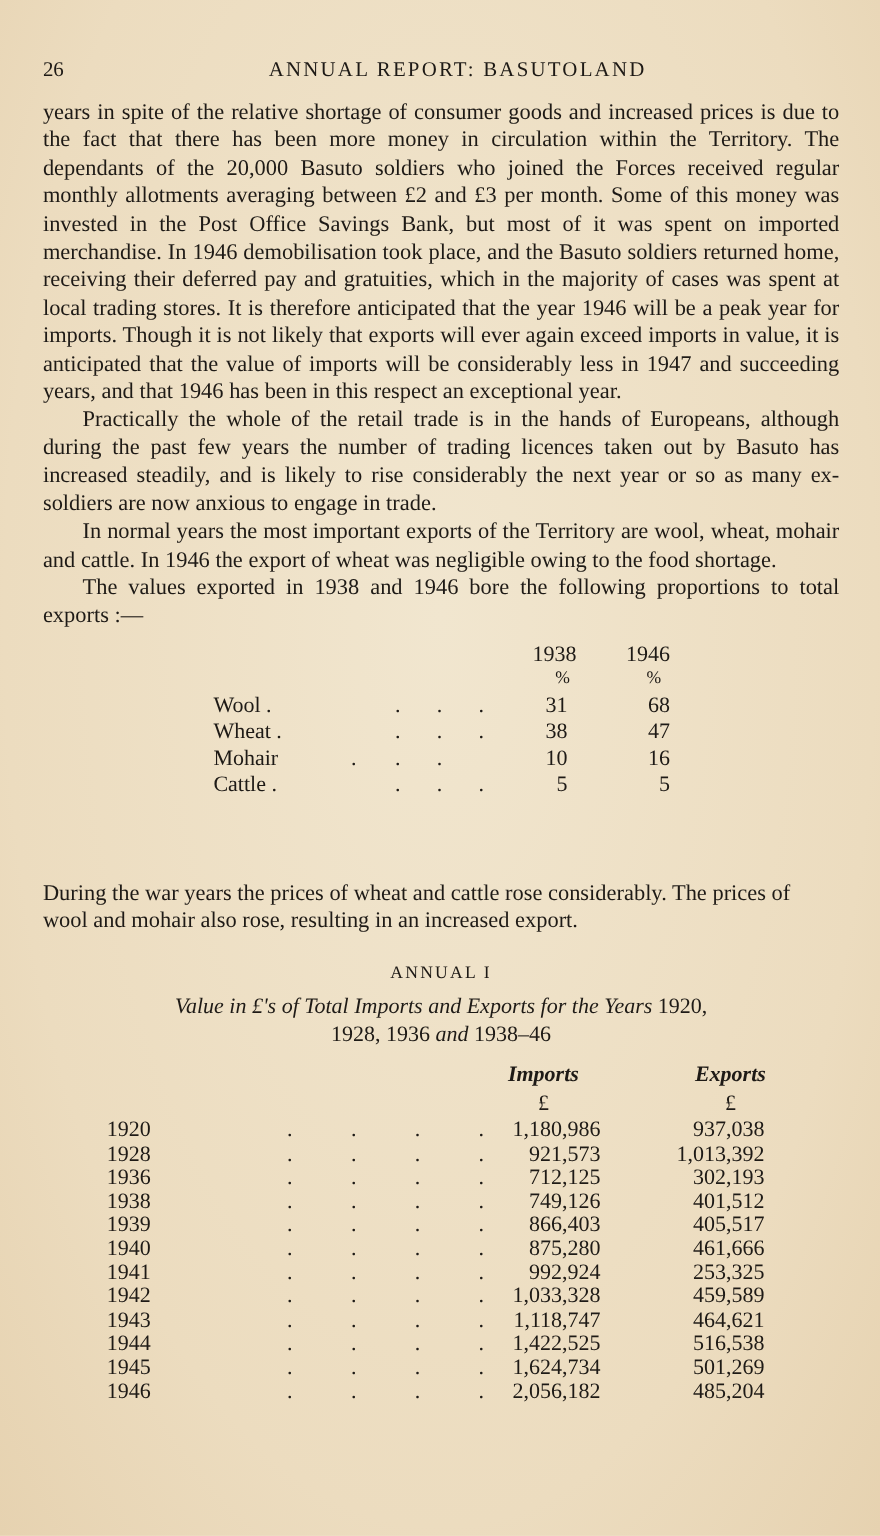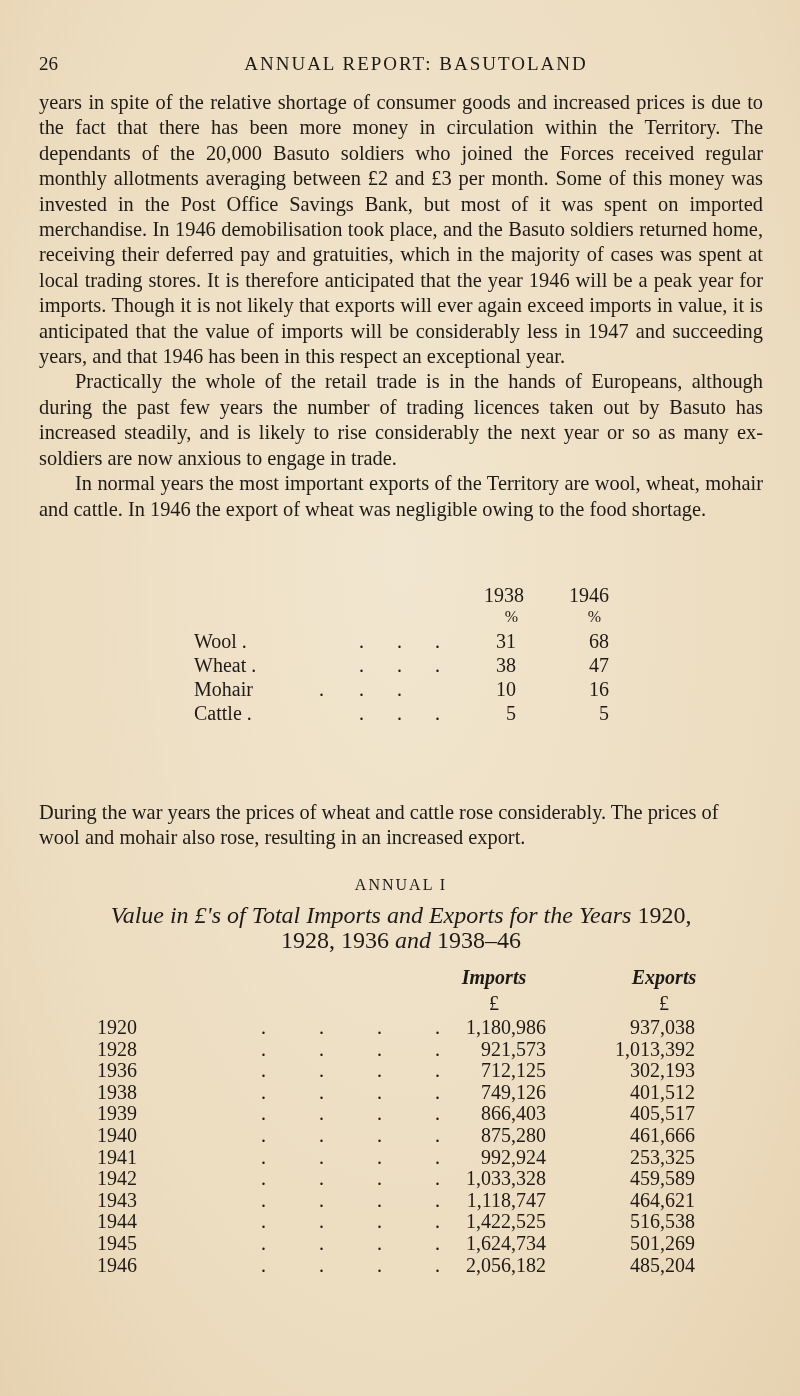--- a/index.html
+++ b/index.html
@@ -19,21 +19,21 @@
   .body-text p { margin: 0; }
   .body-text p.indent { text-indent: 36px; }
   .prop-table { position: absolute; top: 584px; left: 0; width: 724px; font-size: 20px; }
   .prop-row { position: relative; height: 24px; }
   .prop-label { position: absolute; left: 155px; }
   .dot { position: absolute; }
   .prop-v1 { position: absolute; left: 415px; width: 70px; text-align: right; }
   .prop-v2 { position: absolute; left: 500px; width: 70px; text-align: right; }
   .after-text { position: absolute; top: 800px; left: 0; width: 724px; font-size: 20.4px; line-height: 25.4px; }
   .table-title { position: absolute; top: 876px; left: 0; width: 724px; text-align: center; font-size: 16px; letter-spacing: 2px; }
-  .table-caption { position: absolute; top: 903px; left: 0; width: 724px; text-align: center; font-size: 24px; line-height: 25px; }
+  .table-caption { position: absolute; top: 903px; left: 0; width: 724px; text-align: center; font-size: 20px; line-height: 25px; }
   .table-caption i { font-style: italic; }
   .data-table { position: absolute; top: 966px; left: 0; width: 724px; font-size: 20px; }
   .dt-row { position: relative; height: 21.6px; }
   .dt-year { position: absolute; left: 58px; }
   .dt-imp { position: absolute; left: 387px; width: 120px; text-align: right; }
   .dt-exp { position: absolute; left: 540px; width: 116px; text-align: right; }
   .dt-head { font-style: italic; font-weight: bold; }
 </style>
 </head>
 <body>
@@ -42,20 +42,21 @@
 
   <div class="running-head">
     <span class="page-num">26</span>
     <span class="head-title">ANNUAL REPORT: BASUTOLAND</span>
   </div>
 
   <div class="body-text">
     <p>years in spite of the relative shortage of consumer goods and increased prices is due to the fact that there has been more money in circulation within the Territory.  The dependants of the 20,000 Basuto soldiers who joined the Forces received regular monthly allotments averaging between £2 and £3 per month.  Some of this money was invested in the Post Office Savings Bank, but most of it was spent on imported merchandise. In 1946 demobilisation took place, and the Basuto soldiers returned home, receiving their deferred pay and gratuities, which in the majority of cases was spent at local trading stores.  It is therefore anticipated that the year 1946 will be a peak year for imports.  Though it is not likely that exports will ever again exceed imports in value, it is anticipated that the value of imports will be considerably less in 1947 and succeeding years, and that 1946 has been in this respect an exceptional year.</p>
     <p class="indent">Practically the whole of the retail trade is in the hands of Europeans, although during the past few years the number of trading licences taken out by Basuto has increased steadily, and is likely to rise considerably the next year or so as many ex-soldiers are now anxious to engage in trade.</p>
     <p class="indent">In normal years the most important exports of the Territory are wool, wheat, mohair and cattle.  In 1946 the export of wheat was negligible owing to the food shortage.</p>
+    <p class="indent">The values exported in 1938 and 1946 bore the following proportions to total exports :—</p>
   </div>
 
   <div class="prop-table">
     <div class="prop-row">
       <span class="prop-v1">1938</span>
       <span class="prop-v2">1946</span>
     </div>
     <div class="prop-row" style="height:22px;font-size:16px;">
       <span class="prop-v1" style="width:64px">%</span>
       <span class="prop-v2" style="width:62px">%</span>

